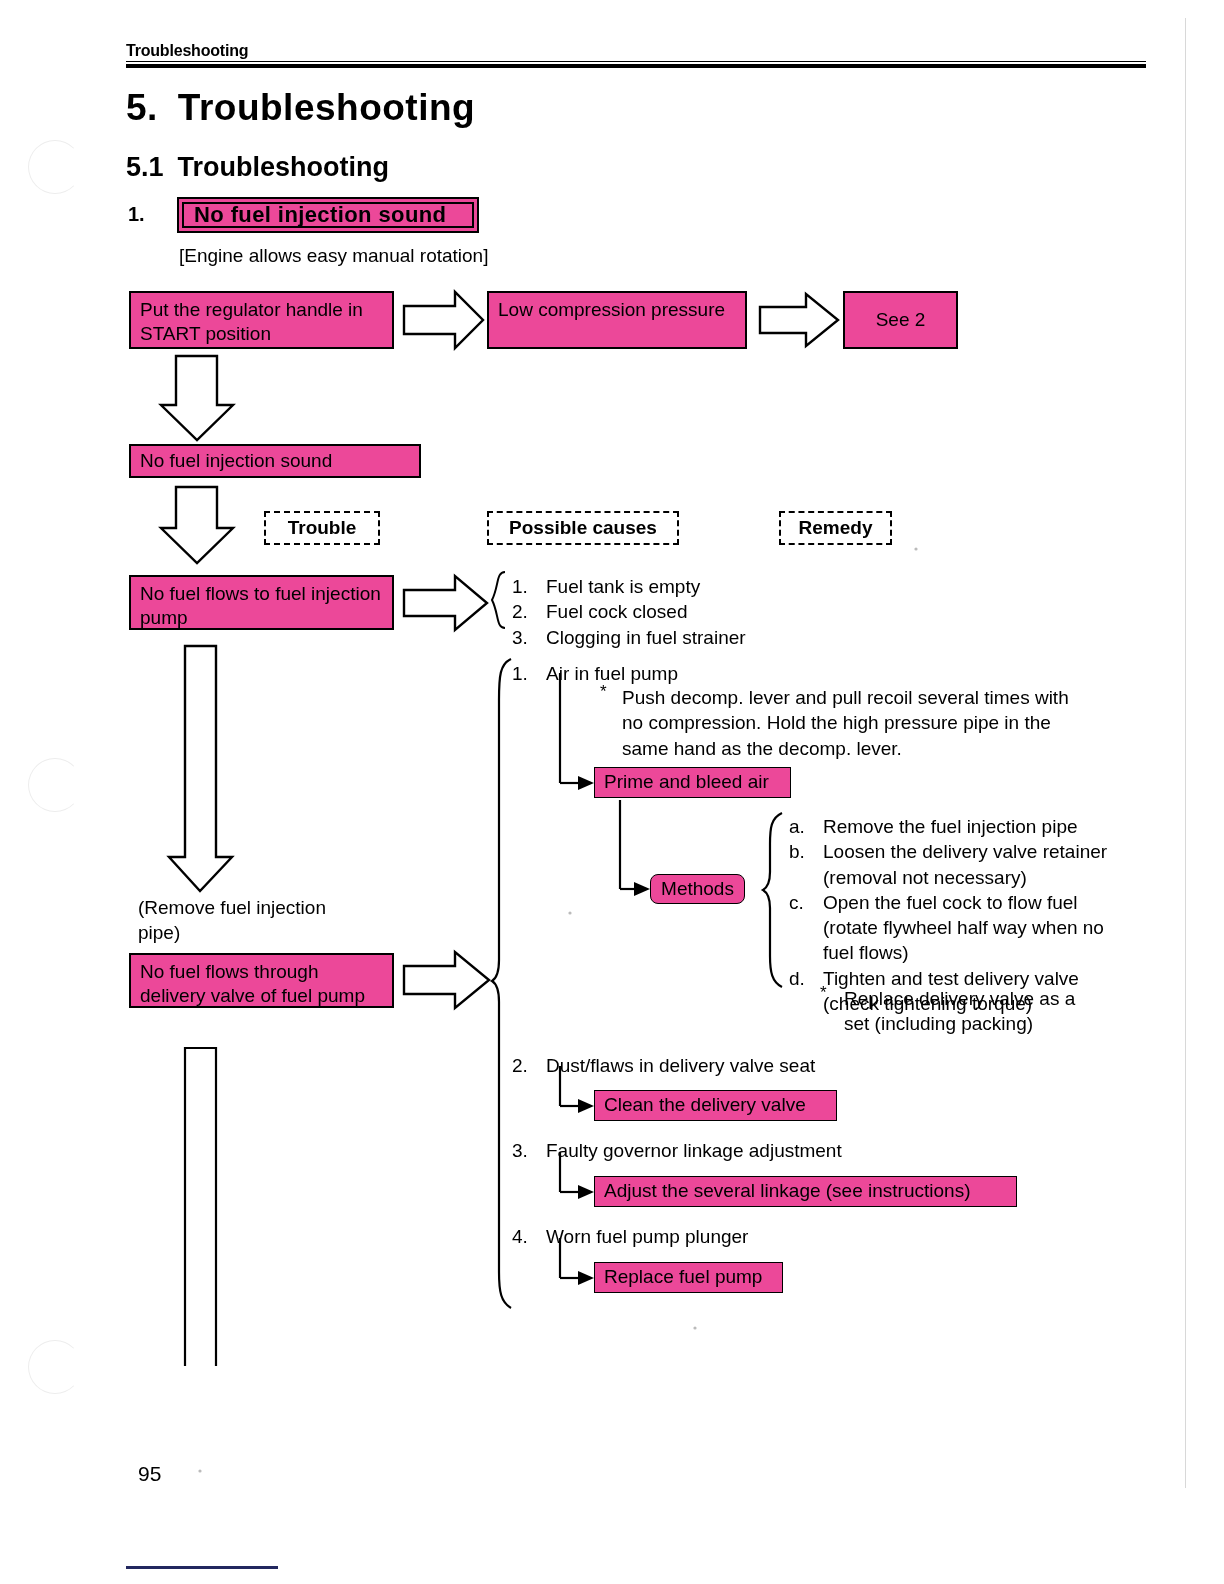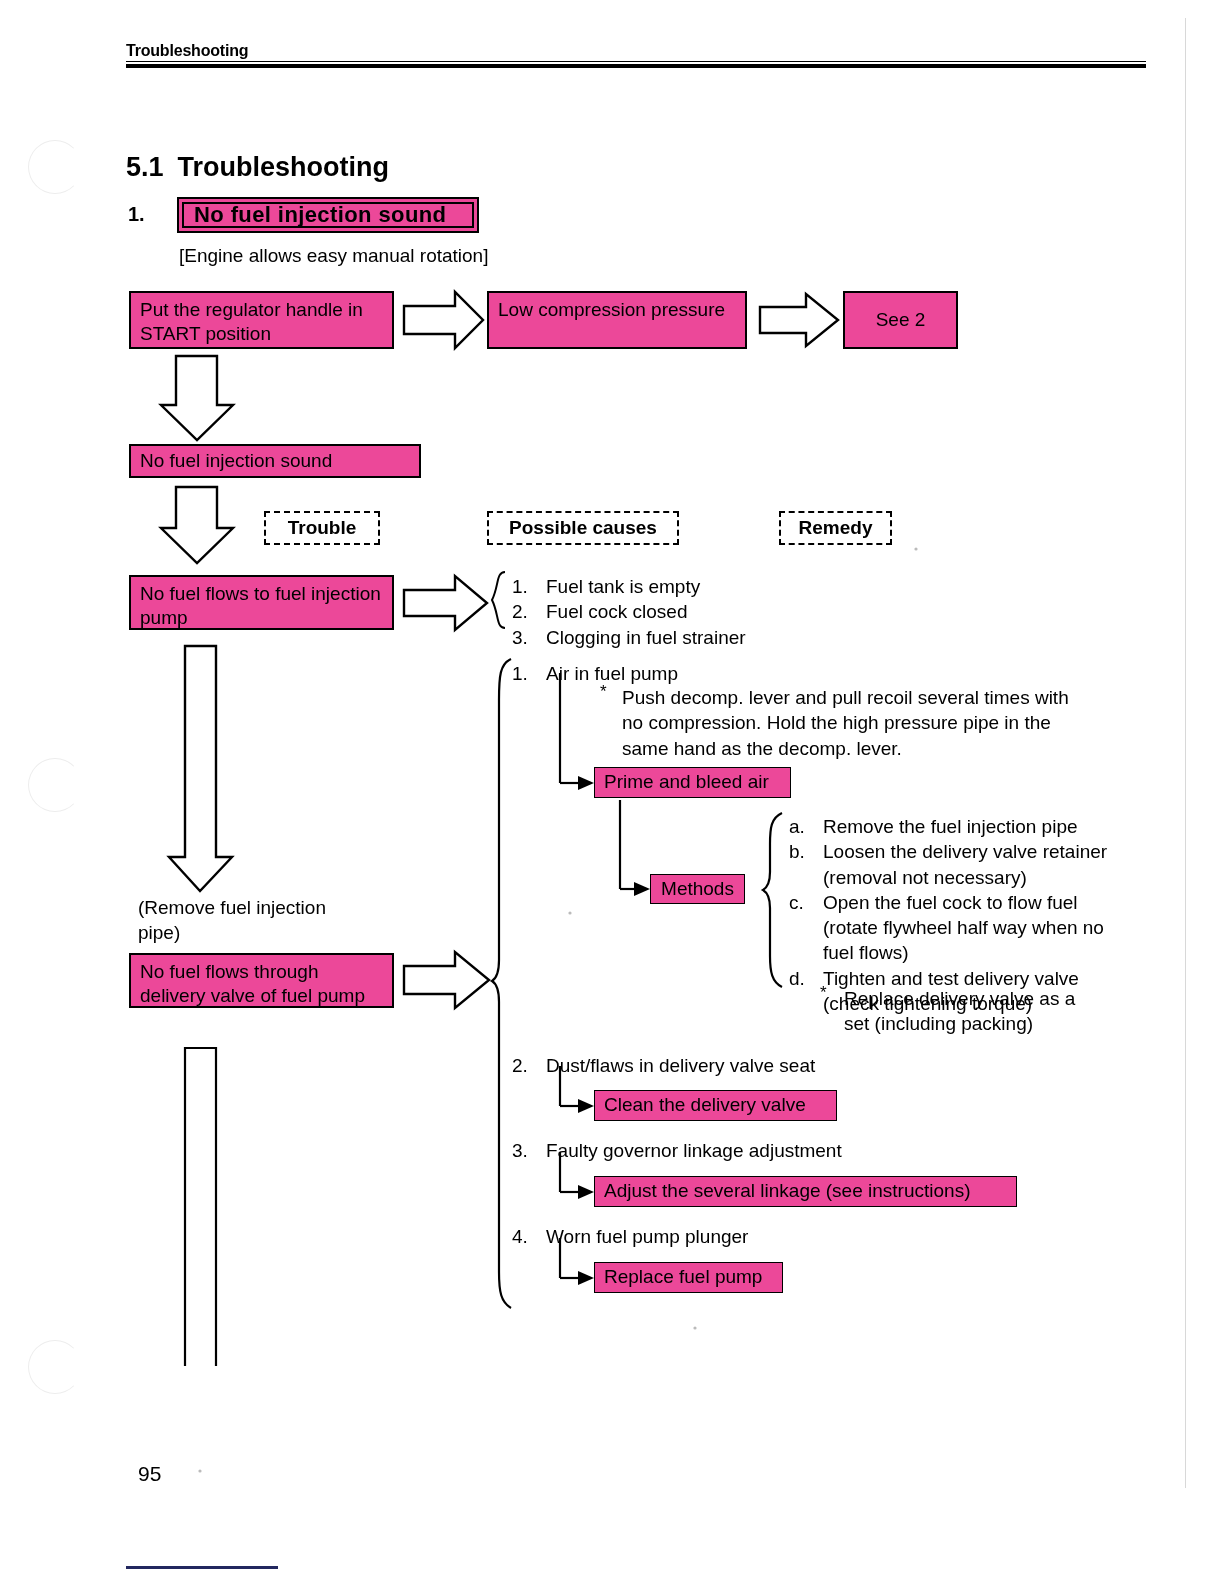--- a/index.html
+++ b/index.html
@@ -163,20 +163,23 @@
 
   <div class="edge-line"></div>
   <div class="punch" style="left:28px;top:140px;"></div>
   <div class="punch" style="left:28px;top:758px;"></div>
   <div class="punch" style="left:28px;top:1340px;"></div>
 
   <div class="hdr-label">Troubleshooting</div>
   <div class="hdr-rule-thin"></div>
   <div class="hdr-rule"></div>
 
+  <div class="h1">
+    <span class="num">5.</span><span>Troubleshooting</span>
+  </div>
 
   <div class="h2">
     <span class="num">5.1</span><span>Troubleshooting</span>
   </div>
 
   <div class="item-num">1.</div>
 
   <div class="box dbl" style="left:177px;top:197px;width:302px;height:36px;padding:3px;">
     <div class="inner">No fuel injection sound</div>
   </div>
@@ -230,21 +233,21 @@
 
   <div class="note" style="left:600px;top:685px;width:540px;">
     <span class="star">*</span>
     <span style="display:block;padding-left:22px;white-space:pre-line;">Push decomp. lever and pull  recoil several times with
 no compression.  Hold the high pressure pipe in the
 same hand as the decomp. lever.</span>
   </div>
 
   <div class="box thin" style="left:594px;top:767px;width:197px;height:31px;display:flex;align-items:center;">Prime and bleed air</div>
 
-  <div class="box thin" style="left:650px;top:874px;width:95px;height:30px;display:flex;align-items:center;justify-content:center;">Methods</div>
+  <div class="box thin" style="left:650px;top:874px;width:95px;height:30px;display:flex;align-items:center;justify-content:center;border-radius:8px;">Methods</div>
 
   <div class="lst" style="left:789px;top:814px;width:360px;">
     <div class="row">
       <span class="mk">a.</span>
       <span class="tx" style="white-space:pre-line;">Remove the fuel injection pipe</span>
     </div>
     <div class="row">
       <span class="mk">b.</span>
       <span class="tx" style="white-space:pre-line;">Loosen the delivery valve retainer
 (removal not necessary)</span>

